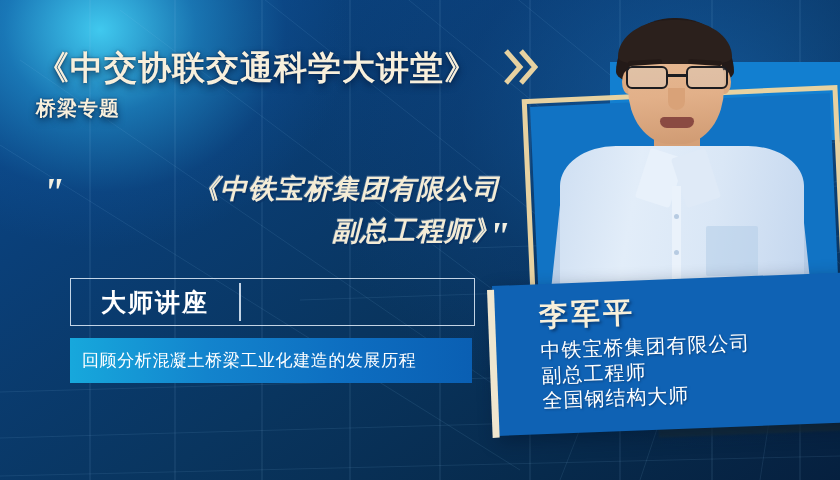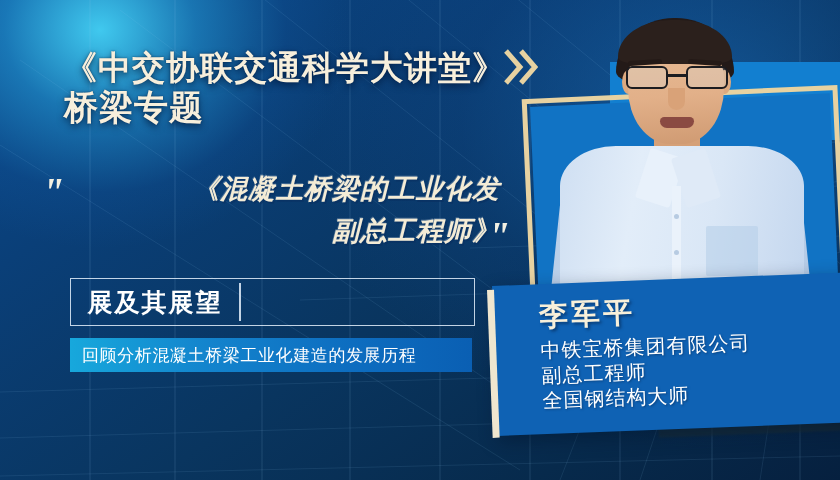--- a/index.html
+++ b/index.html
@@ -50,40 +50,40 @@
   .shoulder-r{position:absolute;left:168px;top:150px;width:82px;height:152px;background:linear-gradient(270deg,#b5cbe6,#d9e7f6);border-radius:18px 40px 8px 8px;transform:rotate(-6deg);}
   .collar-l{position:absolute;left:86px;top:134px;width:36px;height:52px;background:#e8f1fb;transform:rotate(18deg);border-radius:3px;}
   .collar-r{position:absolute;left:122px;top:134px;width:36px;height:52px;background:#dfeaf7;transform:rotate(-18deg);border-radius:3px;}
   .placket{position:absolute;left:116px;top:168px;width:9px;height:142px;background:#eaf2fb;}
   .pocket{position:absolute;left:150px;top:208px;width:52px;height:50px;background:rgba(180,205,232,0.55);border-radius:2px;}
   .btn{position:absolute;left:118px;width:5px;height:5px;border-radius:50%;background:#b7cbe2;}
 
   
   #title{position:absolute;left:36px;top:48px;width:520px;}
   .t-line{color:#f7efdc;font-weight:bold;font-size:33px;letter-spacing:1px;line-height:40px;
-    text-shadow:0 3px 7px rgba(2,22,55,0.75),0 0 2px rgba(2,22,55,0.6);margin-left:28px;}
-  .t-line.l2{font-size:34px;font-family:Liberation Serif, serif;}
+    text-shadow:0 3px 7px rgba(2,22,55,0.75),0 0 2px rgba(2,22,55,0.6);}
+  .t-line.l2{font-size:20px;font-family:Liberation Serif, serif;}
 
   #quote{position:absolute;left:38px;top:168px;width:470px;}
   .qmark{color:#f3f0e2;font-size:40px;font-style:italic;font-weight:bold;line-height:1;
     display:inline-block;font-family:"Liberation Serif",serif;}
   .qmark.open{position:absolute;left:4px;top:4px;}
   .qmark.close{position:absolute;right:-2px;top:48px;}
   .qtext{position:absolute;left:52px;top:0;width:410px;text-align:right;
     color:#f4ecd6;font-size:27px;font-style:italic;font-weight:bold;line-height:42px;
     letter-spacing:1px;
     text-shadow:1.5px 1.5px 0 rgba(10,45,95,0.55), -0.6px -0.6px 0 rgba(255,255,255,0.25);}
 
   #infobox{position:absolute;left:70px;top:278px;width:405px;height:48px;
     border:1.5px solid rgba(228,240,252,0.85);display:flex;align-items:center;}
   .ib-left{width:168px;text-align:center;color:#ffffff;font-size:25px;font-weight:bold;letter-spacing:2px;}
   .ib-div{width:1.5px;height:38px;background:rgba(228,240,252,0.85);}
   .ib-right{flex:1;text-align:center;color:#ffffff;font-size:23px;letter-spacing:1px;}
 
-  #descbar{position:absolute;left:70px;top:338px;width:402px;height:34px;
+  #descbar{position:absolute;left:70px;top:338px;width:402px;height:45px;
     background:linear-gradient(90deg,#17a8dc 0%,#1384cd 34%,#0d6dc0 70%,#0a5fb3 100%);
     display:flex;align-items:center;padding-left:12px;}
   .desc-t{color:#ffffff;font-size:17px;letter-spacing:0.6px;}
 
   
   #speaker-card{position:absolute;left:492px;top:286px;width:360px;height:150px;
     background:#0f62b4;transform:rotate(-2.2deg);transform-origin:left top;
     box-shadow:0 6px 18px rgba(3,20,45,0.45);}
   #speaker-edge{position:absolute;left:487px;top:290px;width:7px;height:148px;
     background:#efe6cf;transform:rotate(-2.2deg);transform-origin:left top;}
@@ -181,28 +181,28 @@
   </div>
 
   <div id="title">
     <div class="t-line l1">《中交协联交通科学大讲堂》</div>
     <div class="t-line l2">桥梁专题</div>
   </div>
 
   <div id="quote">
     <span class="qmark open">"</span>
     <div class="qtext">
-      <div>《混凝土桥梁的工业化发</div>
+      <div>《中铁宝桥集团有限公司</div>
       <div>副总工程师》</div>
     </div>
     <span class="qmark close">"</span>
   </div>
 
   <div id="infobox">
-    <div class="ib-left">展及其展望</div>
+    <div class="ib-left">大师讲座</div>
     <div class="ib-div"></div>
   </div>
 
   <div id="descbar">
     <span class="desc-t">回顾分析混凝土桥梁工业化建造的发展历程</span>
   </div>
 
   <div class="card-shadow"></div>
   <div id="speaker-card"></div>
   <div id="speaker-edge"></div>

